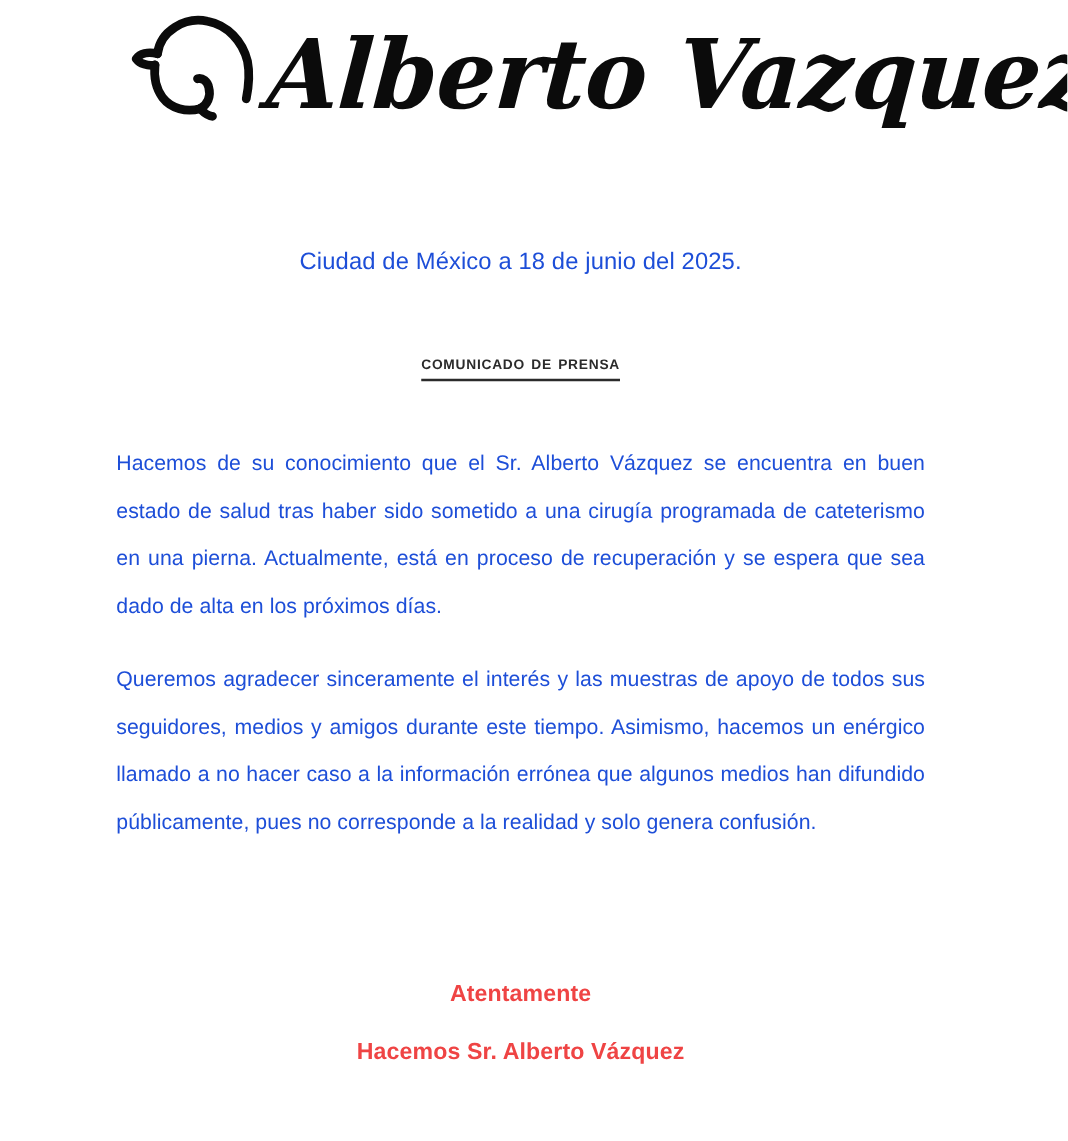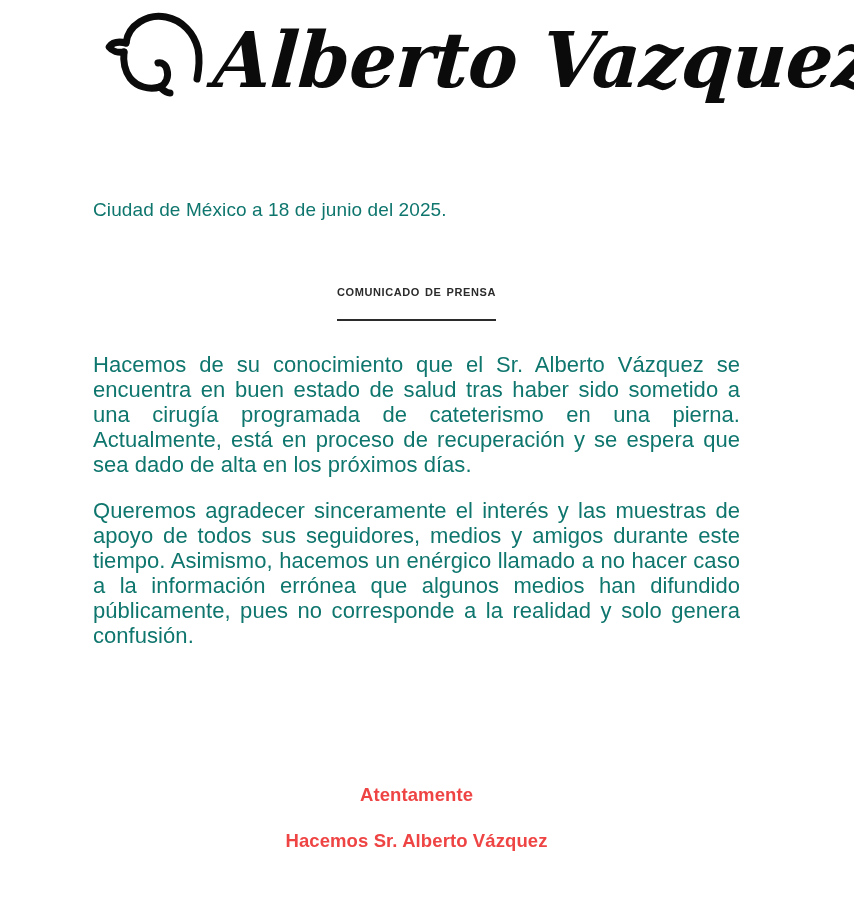--- a/index.html
+++ b/index.html
@@ -71,61 +71,61 @@
     left: 93px;
     top: 0;
     width: 647px;
   }
 
   .dateline {
     position: absolute;
     left: 0;
     top: 197px;
     width: 647px;
-    text-align: left;
+    text-align: center;
     font-size: 19px;
     line-height: 26px;
-    color: #0f766e;
+    color: #1d4ed8;
     letter-spacing: 0.1px;
   }
 
   .doc-title-wrap {
     position: absolute;
     left: 0;
     top: 280px;
     width: 647px;
     text-align: center;
   }
 
   .doc-title {
     display: inline-block;
     font-size: 16px;
     font-weight: bold;
     font-variant: small-caps;
     text-transform: lowercase;
     letter-spacing: 0.6px;
     color: #2b2b2b;
     border-bottom: 2px solid #2b2b2b;
-    padding-bottom: 17px;
+    padding-bottom: 1px;
     line-height: 22px;
   }
 
   .body-block {
     position: absolute;
     left: 0;
     top: 352px;
     width: 647px;
   }
 
   .para {
     text-align: justify;
     text-justify: inter-word;
-    font-size: 22px;
-    line-height: 25px;
-    color: #0f766e;
+    font-size: 17px;
+    line-height: 38px;
+    color: #1d4ed8;
     margin: 0 0 21px 0;
     letter-spacing: 0.05px;
   }
 
   .para:last-child {
     margin-bottom: 0;
   }
 
   .signature {
     position: absolute;

